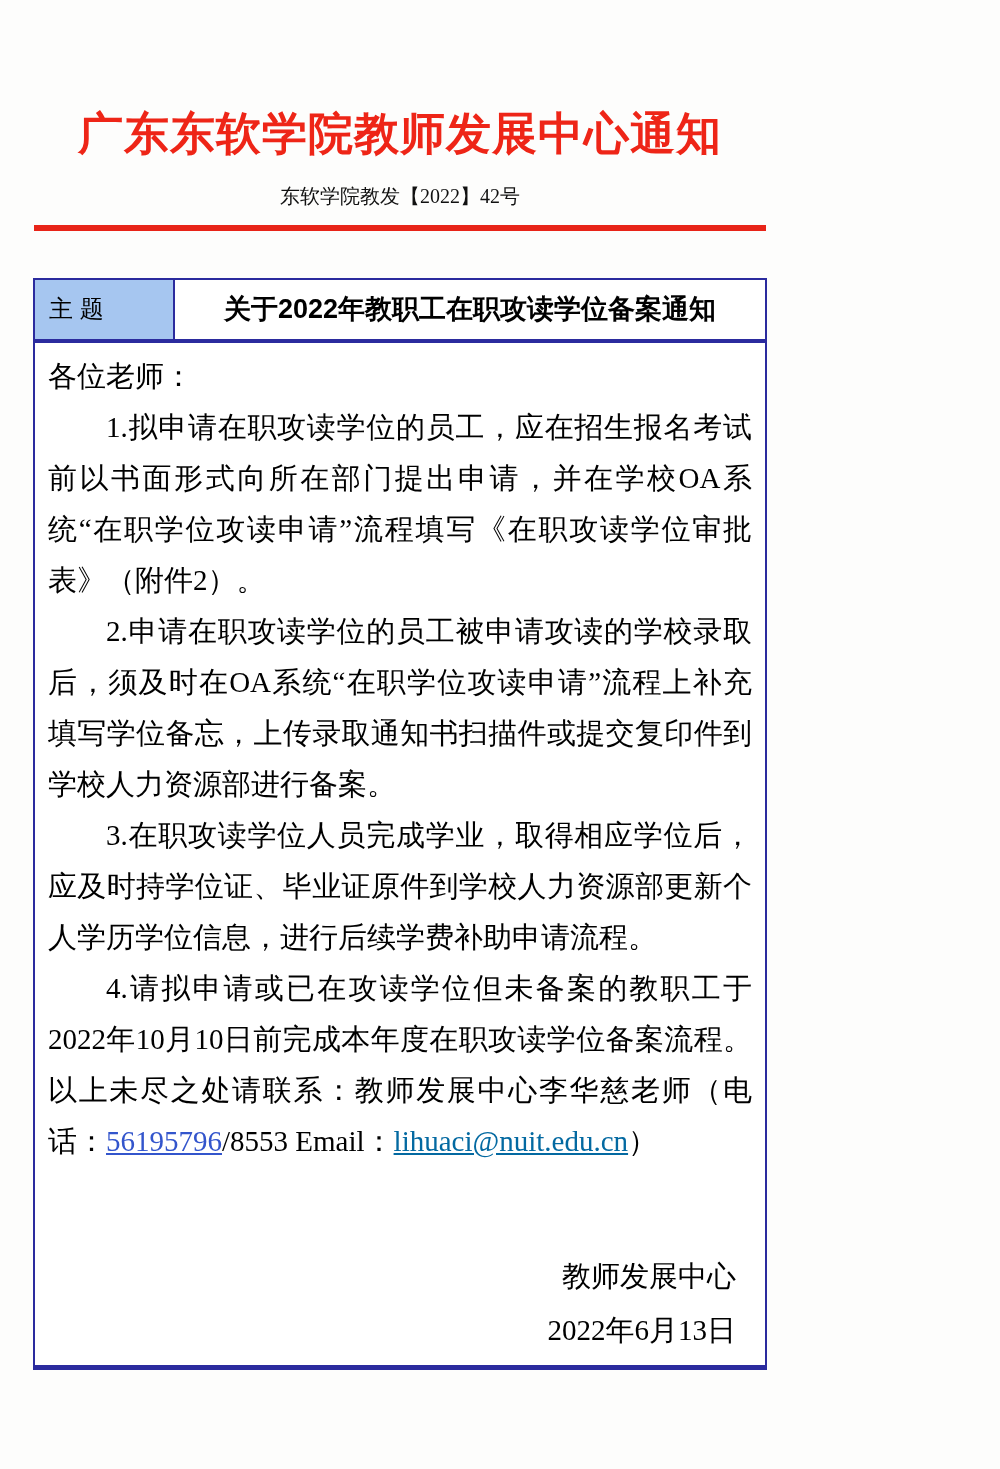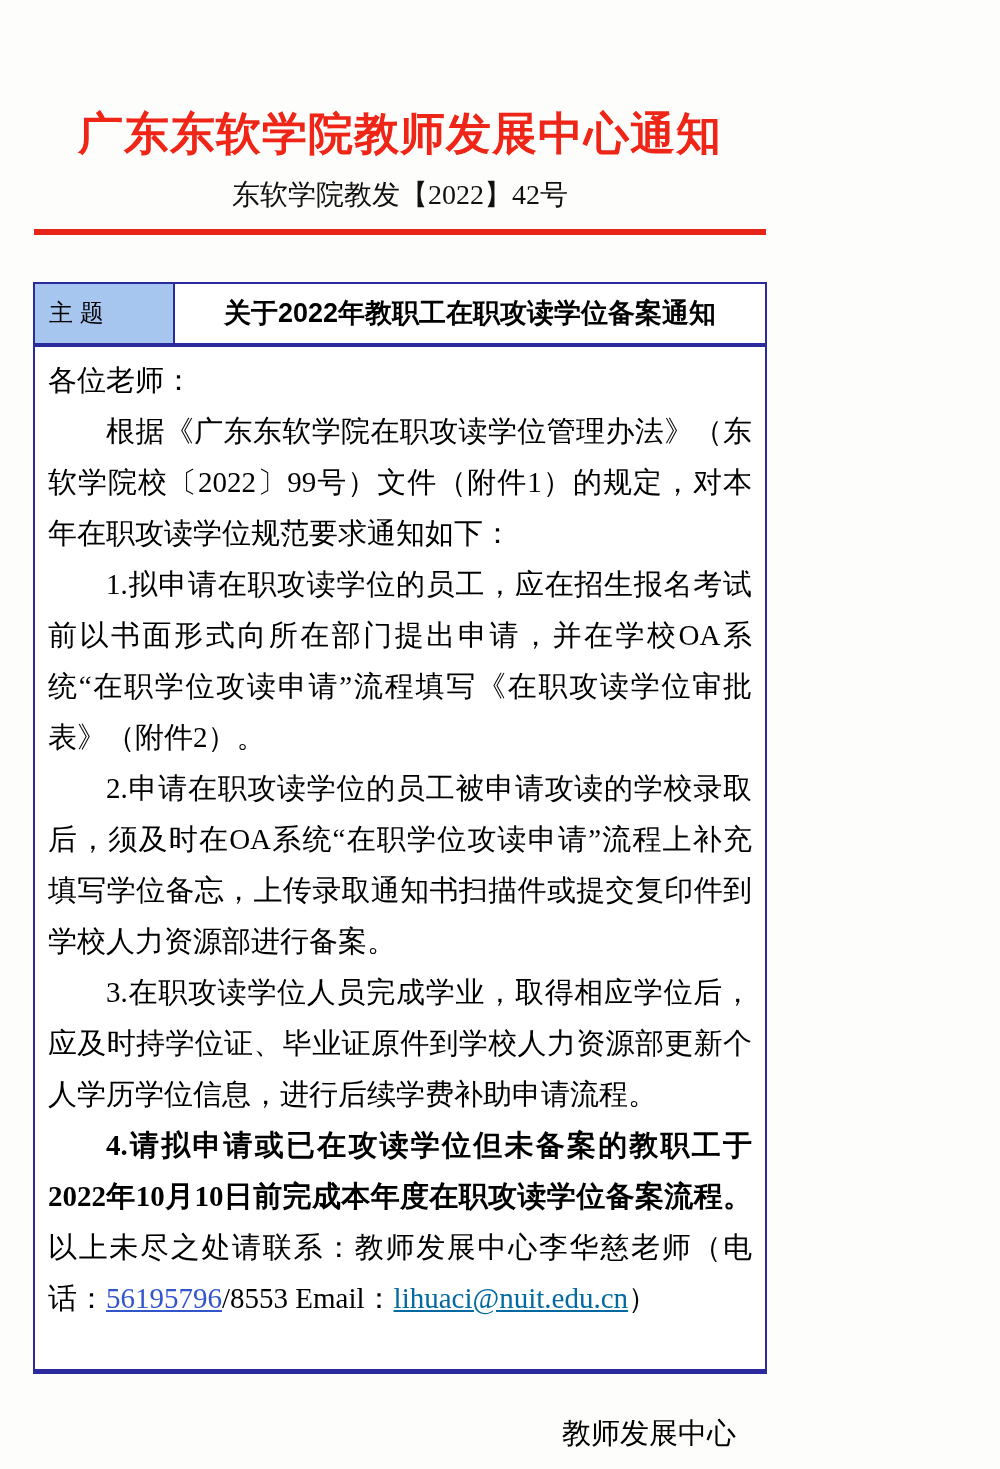--- a/index.html
+++ b/index.html
@@ -22,23 +22,23 @@
     padding-top: 108px;
     text-align: center;
     font-family: "Liberation Sans", "DejaVu Sans", sans-serif;
     font-weight: bold;
     font-size: 45px;
     line-height: 1.15;
     color: #ee2517;
     letter-spacing: 1px;
   }
   .doc-number {
-    margin-top: 16px;
+    margin-top: 23px;
     text-align: center;
-    font-size: 28px;
+    font-size: 20px;
     color: #111;
   }
   .red-rule {
     border: none;
     height: 6px;
     background: #e82418;
     margin: 15px 34px 0 34px;
   }
   
   .notice-table {
@@ -83,21 +83,21 @@
   .salutation {
     margin: 0;
     text-indent: 0;
   }
   .para {
     margin: 0;
     text-indent: 2em;
     text-align: justify;
     text-justify: inter-ideograph;
   }
-  .para b { font-weight: bold; }
+  .para b { font-weight: normal; }
   a.link-phone {
     color: #3355cc;
     text-decoration: underline;
   }
   a.link-email {
     color: #0369a1;
     text-decoration: underline;
   }
   .signature-block {
     margin-top: 82px;
@@ -123,21 +123,20 @@
       <div class="subject-cell">
         <span>主 题</span>
       </div>
       <div class="title-cell">关于2022年教职工在职攻读学位备案通知</div>
     </div>
 
     <div class="body-cell">
 
       <p class="salutation">各位老师：</p>
 
-      <p class="para">根据《广东东软学院在职攻读学位管理办法》（东软学院校〔2022〕99号）文件（附件1）的规定，对本年在职攻读学位规范要求通知如下：</p>
 
       <p class="para">1.拟申请在职攻读学位的员工，应在招生报名考试前以书面形式向所在部门提出申请，并在学校OA系统“在职学位攻读申请”流程填写《在职攻读学位审批表》（附件2）。</p>
 
       <p class="para">2.申请在职攻读学位的员工被申请攻读的学校录取后，须及时在OA系统“在职学位攻读申请”流程上补充填写学位备忘，上传录取通知书扫描件或提交复印件到学校人力资源部进行备案。</p>
 
       <p class="para">3.在职攻读学位人员完成学业，取得相应学位后，应及时持学位证、毕业证原件到学校人力资源部更新个人学历学位信息，进行后续学费补助申请流程。</p>
 
       <p class="para"><b>4.请拟申请或已在攻读学位但未备案的教职工于2022年10月10日前完成本年度在职攻读学位备案流程。</b><span>以上未尽之处请联系：教师发展中心李华慈老师（电话：</span><a href="#" class="link-phone">56195796</a><span>/8553 Email：</span><a href="#" class="link-email">lihuaci@nuit.edu.cn</a><span>）</span></p>
 
       <div class="signature-block">

